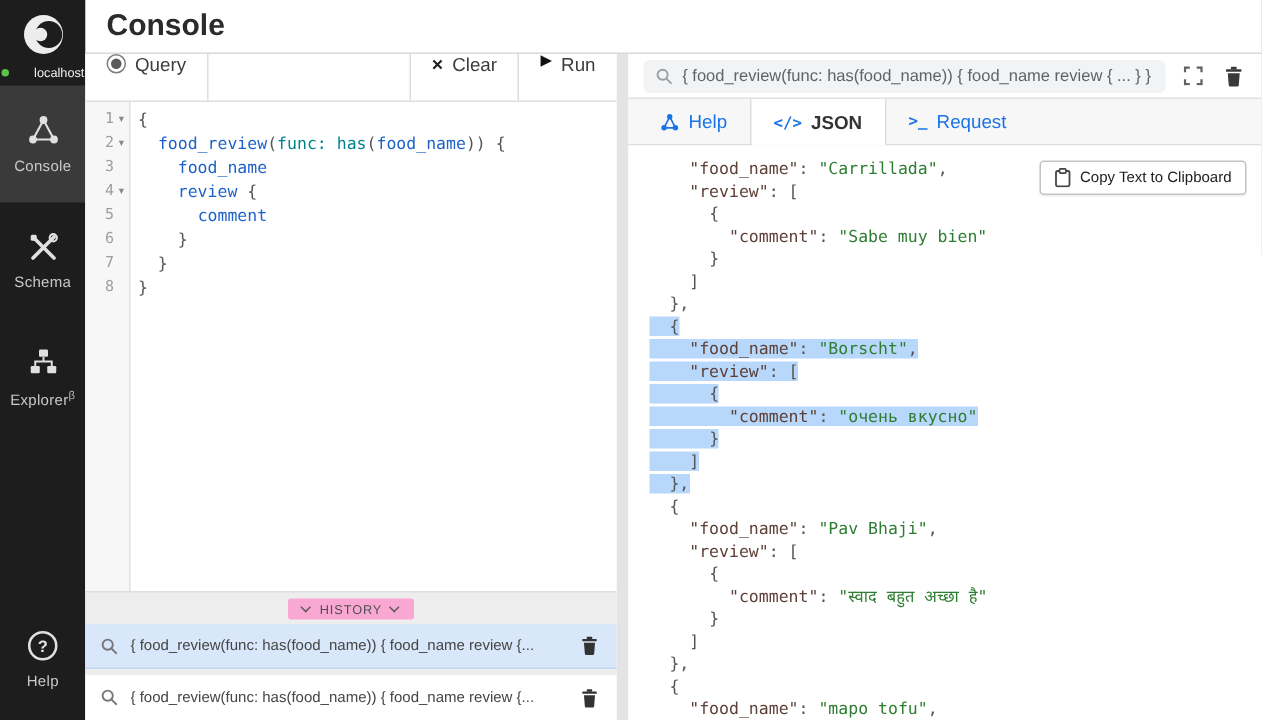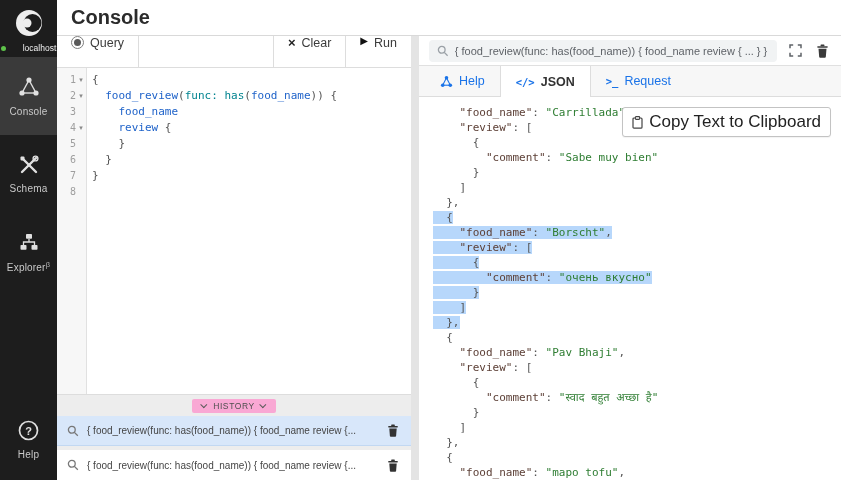--- a/index.html
+++ b/index.html
@@ -64,21 +64,21 @@
   .right-panel{flex:1;background:#fff;display:flex;flex-direction:column;min-width:0}
   .qbar{height:30px;border-bottom:1px solid #e0e0e0;display:flex;align-items:center;gap:10px;padding:0 10px;flex-shrink:0;background:#fff}
   .qpill{flex:1;height:22px;background:#f1f3f4;border-radius:4px;display:flex;align-items:center;gap:6px;padding:0 8px;min-width:0;cursor:text}
   .qtext{font-size:11px;color:#5f6368;white-space:nowrap;overflow:hidden}
   .icon-btn{background:none;border:none;cursor:pointer;display:flex;align-items:center;padding:2px;flex-shrink:0}
   .tabs{height:31px;background:#f7f7f7;border-bottom:1px solid #ddd;display:flex;align-items:stretch;padding-left:6px;flex-shrink:0}
   .tab{display:flex;align-items:center;gap:6px;padding:0 15px;font-size:12.5px;color:var(--accent);cursor:pointer}
   .tab.active{background:#fff;border-left:1px solid #ddd;border-right:1px solid #ddd;margin-bottom:-1px;color:#333;font-weight:700}
   .tab .glyph{font-family:"DejaVu Sans Mono",monospace;font-size:10.5px;font-weight:700;color:var(--accent)}
   .result-area{flex:1;position:relative;overflow:hidden;background:#fff}
-  .copy-btn{position:absolute;top:10px;right:10px;background:#fff;border:1px solid #c3c3c3;border-radius:3px;padding:4px 9px;font-size:17px;color:#222;display:flex;align-items:center;gap:6px;cursor:pointer;box-shadow:0 1px 1px rgba(0,0,0,.05);font-family:"Liberation Sans",sans-serif}
+  .copy-btn{position:absolute;top:10px;right:10px;background:#fff;border:1px solid #c3c3c3;border-radius:3px;padding:4px 9px;font-size:10px;color:#222;display:flex;align-items:center;gap:6px;cursor:pointer;box-shadow:0 1px 1px rgba(0,0,0,.05);font-family:"Liberation Sans",sans-serif}
   .json-out{padding:8px 0 0 14px;font-family:"DejaVu Sans Mono",monospace;font-size:11px}
   .json-out .code-row{height:15px;line-height:15px}
 </style>
 </head>
 <body>
 
 <nav class="sidebar">
   <div class="logo-block">
     <svg class="logo" width="30" height="30" viewBox="0 0 30 30">
       <circle cx="15" cy="15" r="13" fill="#ededed"></circle>
@@ -192,20 +192,21 @@
             <div class="gut-row">
               <span class="ln">8</span>
               <span class="fold"></span>
             </div>
           </div>
         <div class="code">
             <div class="code-row"><span><span class="tk-p">{</span></span></div>
             <div class="code-row"><span><span class="tk-p">  </span><span class="tk-id">food_review</span><span class="tk-p">(</span><span class="tk-kw">func:</span><span class="tk-p"> </span><span class="tk-kw">has</span><span class="tk-p">(</span><span class="tk-id">food_name</span><span class="tk-p">)) {</span></span></div>
             <div class="code-row"><span><span class="tk-p">    </span><span class="tk-id">food_name</span></span></div>
             <div class="code-row"><span><span class="tk-p">    </span><span class="tk-id">review</span><span class="tk-p"> {</span></span></div>
+            <div class="code-row"><span><span class="tk-p">      </span><span class="tk-id">comment</span></span></div>
             <div class="code-row"><span><span class="tk-p">    }</span></span></div>
             <div class="code-row"><span><span class="tk-p">  }</span></span></div>
             <div class="code-row"><span><span class="tk-p">}</span></span></div>
           </div>
       </div>
 
       <div class="hist-strip">
         <div class="hist-pill">
           <span class="chev"></span>
           <span>HISTORY</span>

